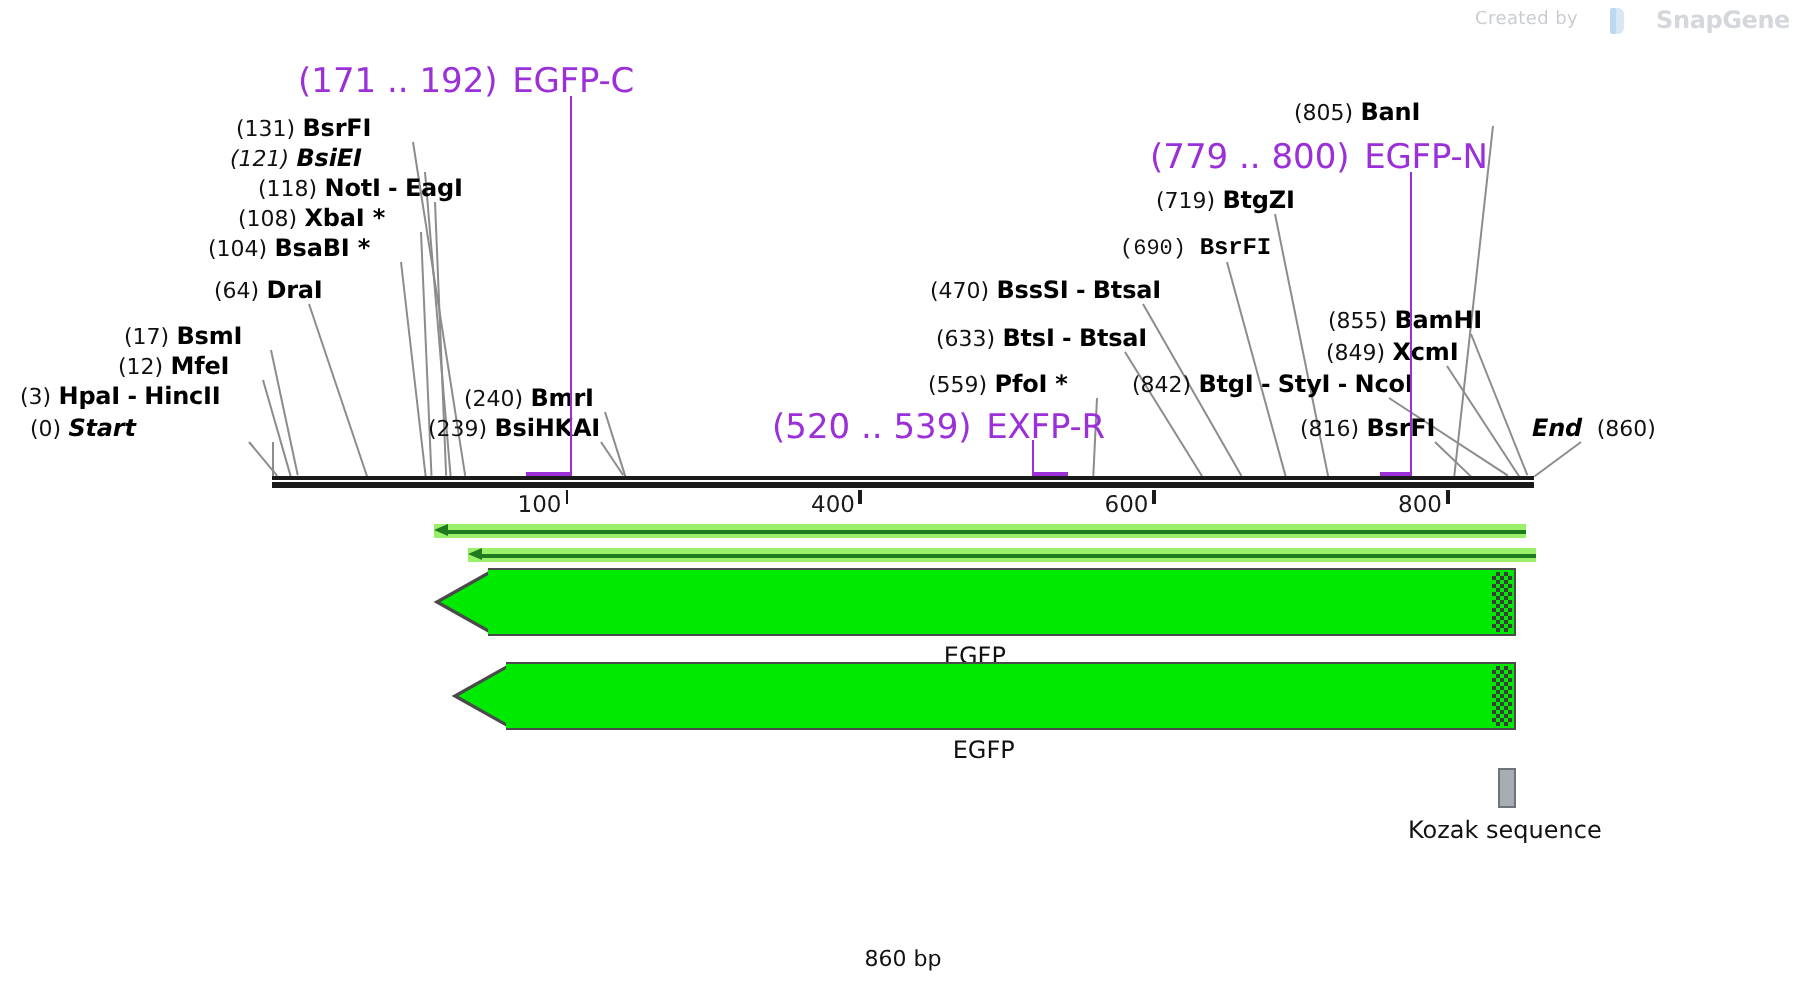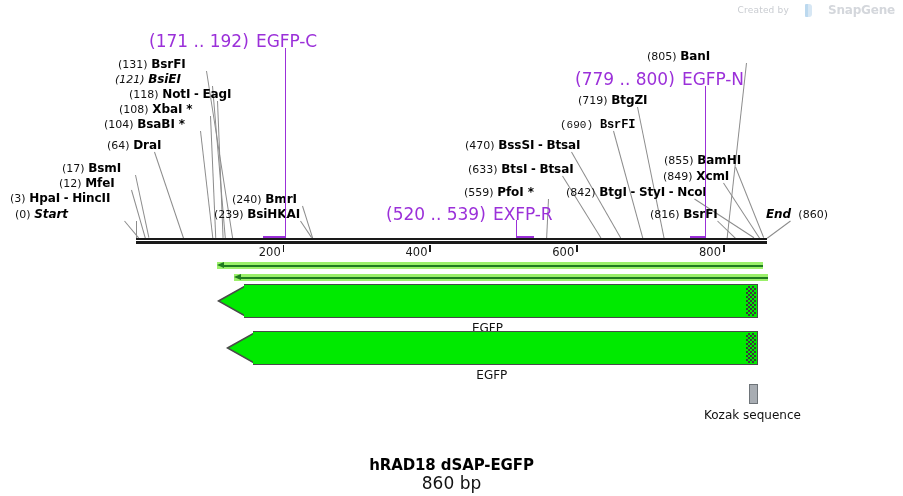--- a/index.html
+++ b/index.html
@@ -77,21 +77,21 @@
       repeating-conic-gradient(#3a3a3a 0% 25%, #00ea00 0% 50%) 0 0/4px 4px;
   }
   .orf-label{font-size:12px;color:#111;text-align:center;}
 
   
   #kozak-swatch{width:9px;height:20px;background:#a8adb3;border:1px solid #6e7479;box-sizing:border-box;}
   #kozak-legend-label{font-size:12px;color:#111;}
 
   
   #map-title{font-size:15px;font-weight:bold;color:#000;text-align:center;width:903px;left:0;top:456px;letter-spacing:-.1px;}
-  #map-length{font-size:17px;color:#111;text-align:center;width:903px;left:0;top:473px;}
+  #map-length{font-size:11px;color:#111;text-align:center;width:903px;left:0;top:473px;}
 </style>
 </head>
 <body>
 
 <div class="stage">
 
   <div class="abs" id="snapgene-credit">
     <span>Created by</span>
     <span class="sg-mark">
         <i class="a"></i>
@@ -254,21 +254,21 @@
   <div class="abs pbr" id="pb-exfpr-v" style="left:516px;top:220px;width:1.4px;height:18px;"></div>
   <div class="abs pbr" id="pb-exfpr-h" style="left:516px;top:236px;width:18px;height:2px;"></div>
 
   <div class="abs" id="backbone">
     <div class="bar-top"></div>
     <div class="bar-bot"></div>
   </div>
 
   <div id="ruler-layer">
       <div class="abs tick" style="left: 282.744px; top: 245px;"></div>
-      <div class="abs tlab" style="left: 256.744px; top: 245px; width: 24px; text-align: right;">200</div>
+      <div class="abs tlab" style="left: 256.744px; top: 245px; width: 24px; text-align: right;">100</div>
       <div class="abs tick" style="left: 429.488px; top: 245px;"></div>
       <div class="abs tlab" style="left: 403.488px; top: 245px; width: 24px; text-align: right;">400</div>
       <div class="abs tick" style="left: 576.233px; top: 245px;"></div>
       <div class="abs tlab" style="left: 550.233px; top: 245px; width: 24px; text-align: right;">600</div>
       <div class="abs tick" style="left: 722.977px; top: 245px;"></div>
       <div class="abs tlab" style="left: 696.977px; top: 245px; width: 24px; text-align: right;">800</div>
     </div>
 
   <div class="abs thin-arrow" id="thin-1" style="left: 216.709px; top: 262px; width: 546.622px;">
     <div class="halo"></div>
@@ -297,16 +297,15 @@
     </svg>
     <div class="body">
       <div class="kozak"></div>
     </div>
   </div>
   <div class="abs orf-label" id="orf-2-label" style="left: 225.514px; top: 368px; width: 532.681px;">EGFP</div>
 
   <div class="abs" id="kozak-swatch" style="left:749px;top:384px;"></div>
   <div class="abs" id="kozak-legend-label" style="left:704px;top:408px;">Kozak sequence</div>
 
-  <div class="abs" id="map-title">hRAD18 dSAP-EGFP</div>
   <div class="abs" id="map-length">860 bp</div>
 
 </div>
 
 </body></html>

